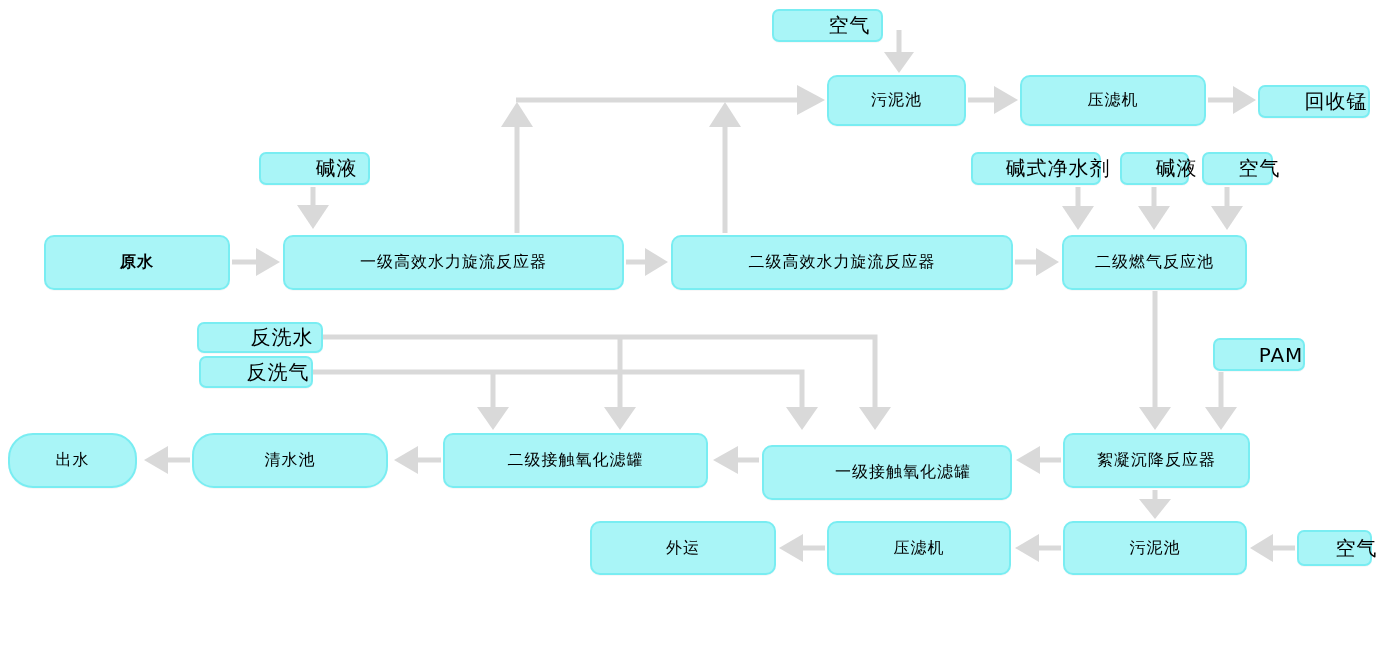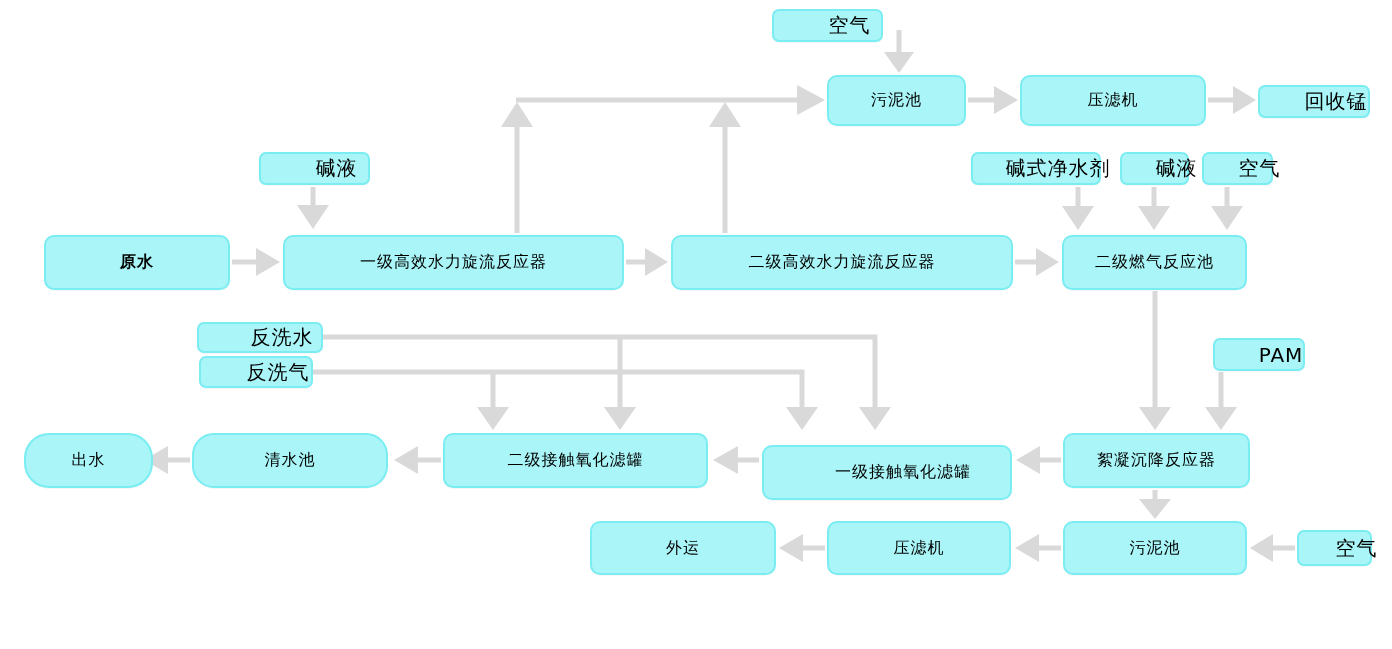--- a/index.html
+++ b/index.html
@@ -207,21 +207,21 @@
   <div class="node small" style="left:197px;top:322px;width:126px;height:31px;justify-content:center;">
       <span>反洗水</span>
     </div>
   <div class="node small" style="left:199px;top:356px;width:114px;height:32px;">
       <span>反洗气</span>
     </div>
   <div class="node small" style="left:1185px;top:338px;width:92px;height:33px;margin-left:28px;">
       <span>PAM</span>
     </div>
 
-  <div class="node" style="left:24px;top:433px;width:129px;height:55px;border-radius:25px;">
+  <div class="node" style="left:8px;top:433px;width:129px;height:55px;border-radius:25px;">
       <span>出水</span>
     </div>
   <div class="node" style="left:192px;top:433px;width:196px;height:55px;border-radius:22px;">
       <span>清水池</span>
     </div>
   <div class="node" style="left:443px;top:433px;width:265px;height:55px;">
       <span>二级接触氧化滤罐</span>
     </div>
   <div class="node" style="left:762px;top:445px;width:250px;height:55px;padding-left:32px;">
       <span>一级接触氧化滤罐</span>

